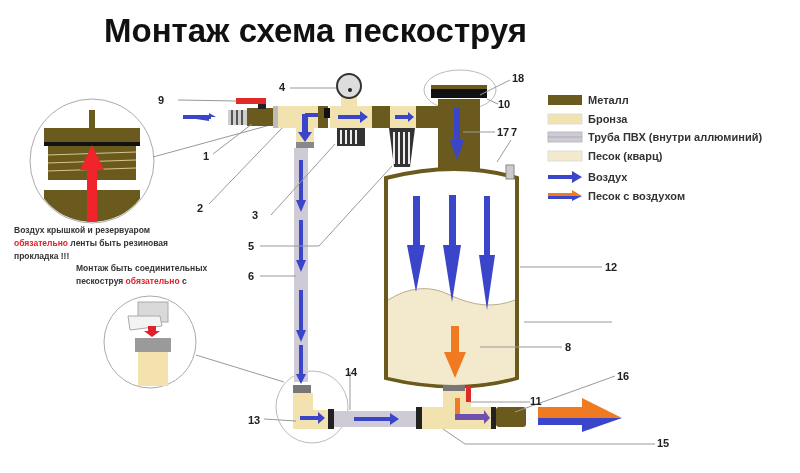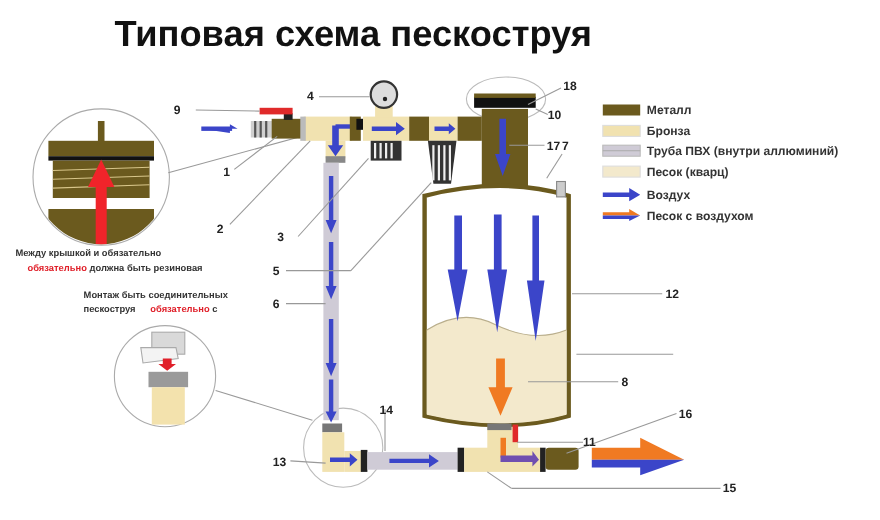--- a/index.html
+++ b/index.html
@@ -2,26 +2,26 @@
 <html><head>
 <meta charset="utf-8">
 <style>
   html,body{margin:0;padding:0;background:#fff;}
   body{width:800px;height:473px;position:relative;overflow:hidden;font-family:"Liberation Sans",sans-serif;}
   #title{position:absolute;left:104px;top:12px;font-size:33px;font-weight:bold;color:#111;letter-spacing:0px;}
   svg{position:absolute;left:0;top:0;}
   .lbl{font-family:"Liberation Sans",sans-serif;font-weight:bold;font-size:11px;fill:#222;}
   .leg{font-family:"Liberation Sans",sans-serif;font-weight:bold;font-size:11px;fill:#333;}
   .note{position:absolute;font-size:8.5px;font-weight:bold;color:#333;line-height:13px;}
-  .note .red{color:#e0202a;margin-left:11px;}
+  .note .red{color:#e0202a;}
 </style>
 </head>
 <body>
 
-<div id="title">Типовая схема пескоструя</div>
+<div id="title">Монтаж схема пескоструя</div>
 
 <svg width="800" height="473" viewBox="0 0 800 473">
   <defs>
     <marker id="ah" markerWidth="4" markerHeight="4" refX="2" refY="2" orient="auto"></marker>
   </defs>
 
   <g>
     <circle cx="92" cy="161" r="62" fill="#fff" stroke="#aaa" stroke-width="1"></circle>
     <clipPath id="c1">
         <circle cx="92" cy="161" r="61"></circle>
@@ -212,20 +212,21 @@
     <text class="leg" x="588" y="160">Песок (кварц)</text>
     <polygon points="548,175 572,175 572,171 582,177 572,183 572,179 548,179" fill="#3b45c9"></polygon>
     <text class="leg" x="588" y="181">Воздух</text>
     <polygon points="548,193 572,193 572,190 582,196 548,196" fill="#f07a22"></polygon>
     <polygon points="548,196 582,196 572,201 572,199 548,199" fill="#3b45c9"></polygon>
     <text class="leg" x="588" y="200">Песок с воздухом</text>
   </g>
 </svg>
 
 <div class="note" style="left:14px;top:224px;">
-  <div>Между крышкой и обязательно</div>
-  <div><span class="red">обязательно</span><span> должна быть резиновая</span></div>
+  <div>Воздух крышкой и резервуаром</div>
+  <div><span class="red">обязательно</span><span> ленты быть резиновая</span></div>
+  <div>прокладка !!!</div>
 </div>
 
 <div class="note" style="left:76px;top:262px;">
   <div>Монтаж быть соединительных</div>
   <div><span>пескоструя </span><span class="red">обязательно</span><span> с</span></div>
 </div>
 
 </body></html>

